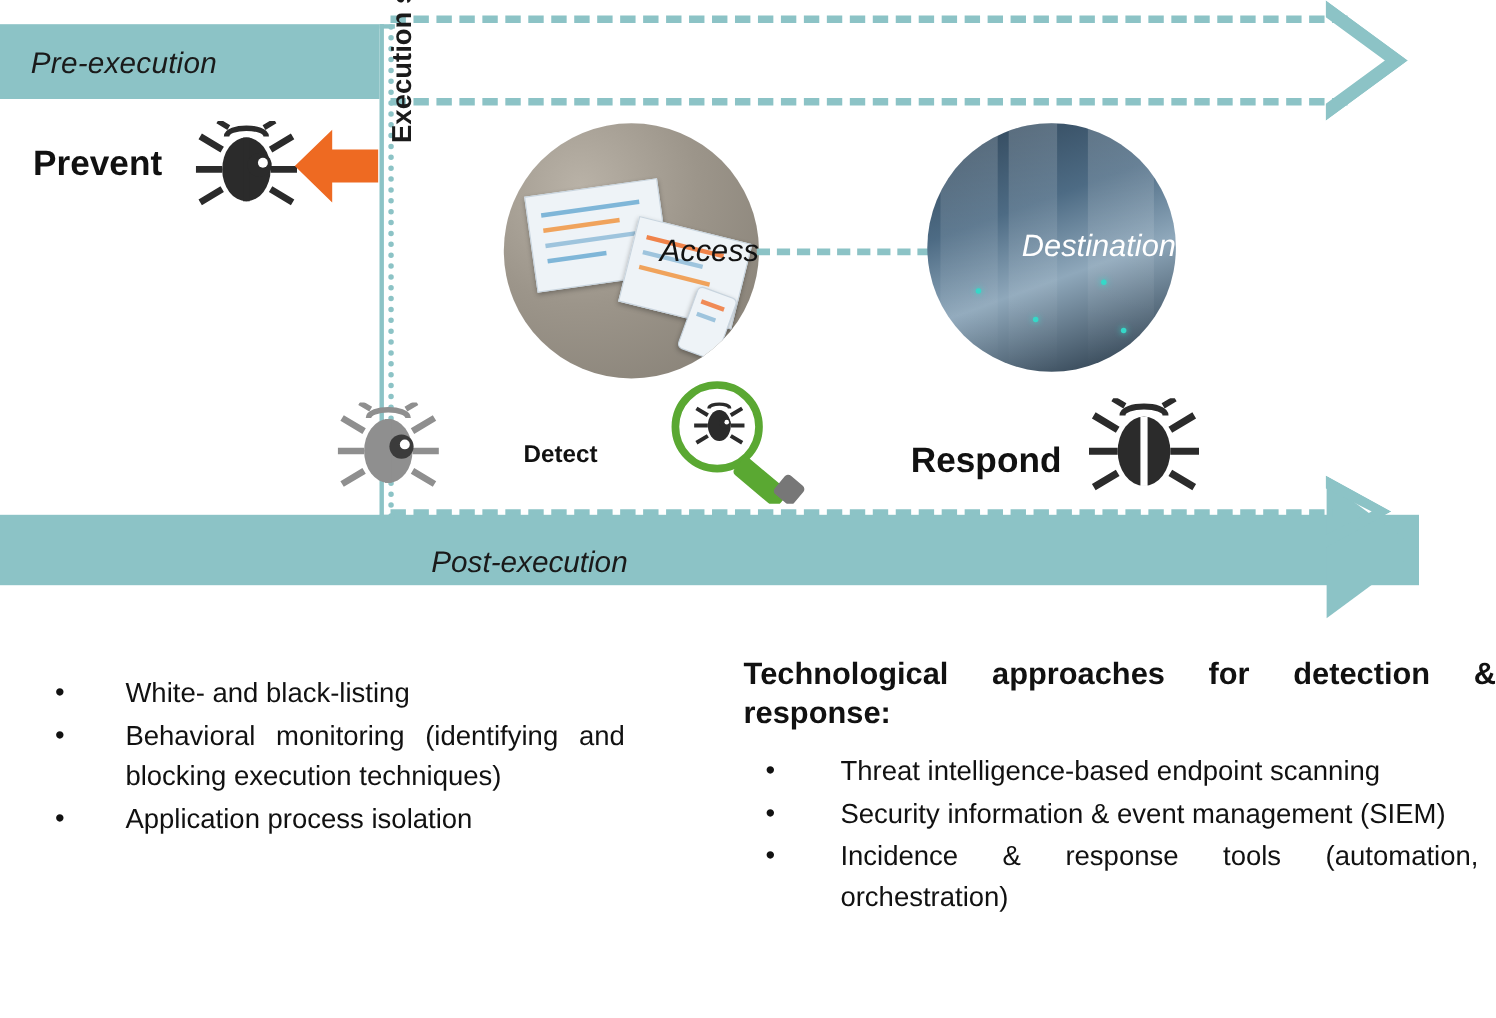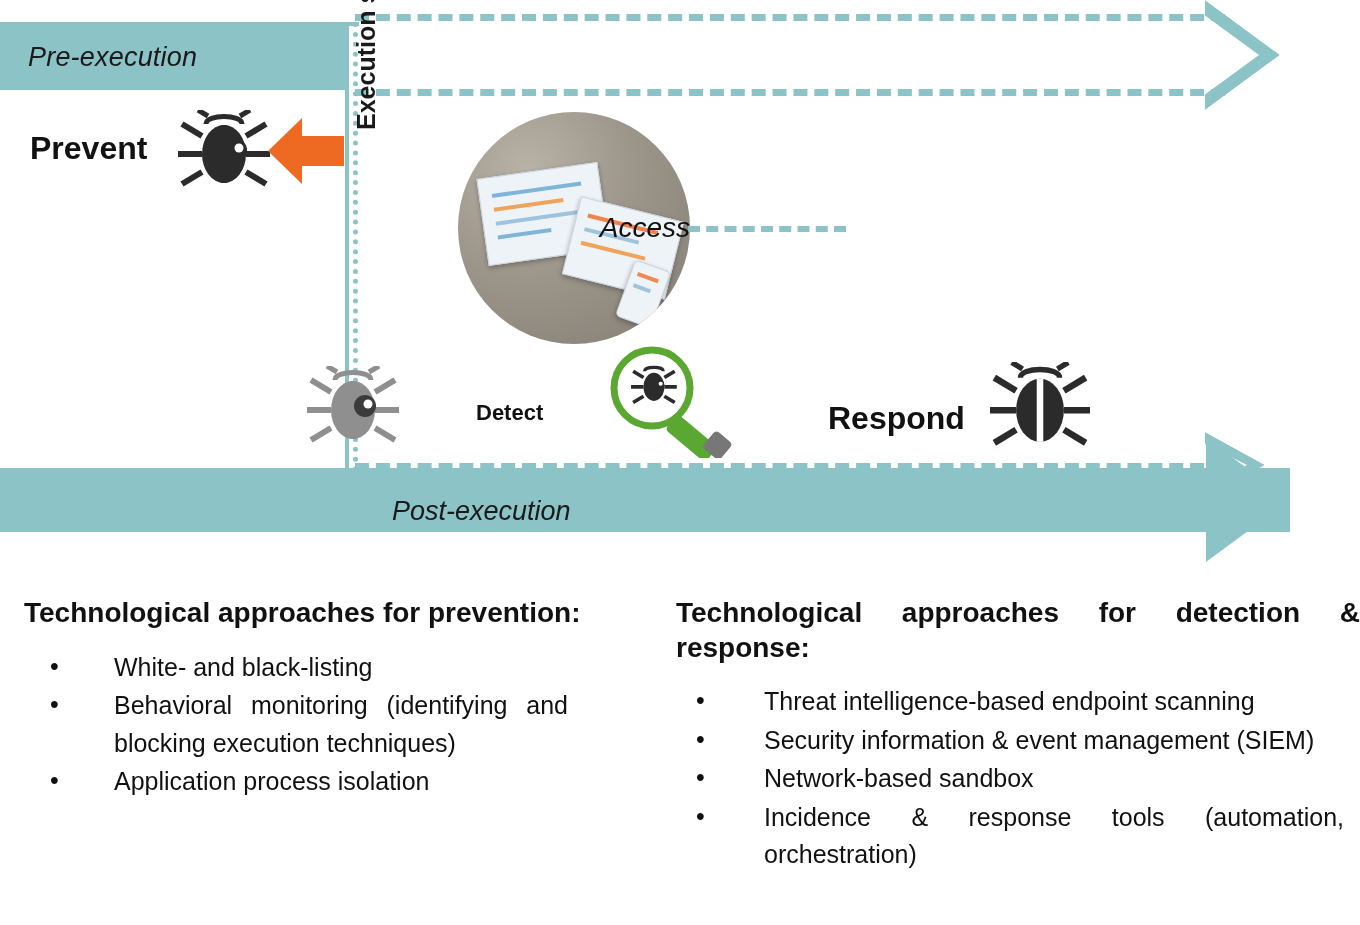--- a/index.html
+++ b/index.html
@@ -355,20 +355,30 @@
     </div>
     <div class="doc" style="left:166px; top:152px; width:36px; height:58px; border-radius:5px; transform:rotate(20deg);">
       <div class="doc-lines" style="left:6px; top:10px; width:22px; background:#f08a55;"></div>
       <div class="doc-lines" style="left:6px; top:22px; width:18px;"></div>
     </div>
     <div class="circle-caption" id="caption-access">Access</div>
   </div>
 
   <div class="dash-connector"></div>
 
+  <div class="circle-photo" id="circle-dest">
+    <div class="srv-rack" style="left:12px; top:0; width:52px; height:226px;"></div>
+    <div class="srv-rack" style="left:74px; top:0; width:44px; height:226px;"></div>
+    <div class="srv-rack" style="left:146px; top:0; width:60px; height:226px;"></div>
+    <div class="srv-light" style="left:44px; top:150px;"></div>
+    <div class="srv-light" style="left:96px; top:176px;"></div>
+    <div class="srv-light" style="left:158px; top:142px;"></div>
+    <div class="srv-light" style="left:176px; top:186px;"></div>
+    <div class="circle-caption" id="caption-dest">Destination</div>
+  </div>
 
   <div class="lbl-detect">Detect</div>
   <div class="magnifier">
     <svg width="150" height="114" viewBox="0 0 150 114">
       <circle cx="48" cy="44" r="38" fill="#ffffff" stroke="#5aa832" stroke-width="7"></circle>
       <g fill="#2b2b2b" transform="translate(26,20) scale(0.52)">
         <path d="M28 14 C28 4, 64 4, 64 14" stroke="#2b2b2b" stroke-width="6" fill="none"></path>
         <ellipse cx="46" cy="44" rx="20" ry="27"></ellipse>
         <path d="M26 26 L6 14 M26 44 L2 44 M26 62 L6 74" stroke="#2b2b2b" stroke-width="7" fill="none"></path>
         <path d="M66 26 L86 14 M66 44 L90 44 M66 62 L86 74" stroke="#2b2b2b" stroke-width="7" fill="none"></path>
@@ -392,31 +402,29 @@
         <path d="M68 26 L88 14 M68 44 L92 44 M68 62 L88 74" stroke="#2b2b2b" stroke-width="6" fill="none"></path>
       </g>
     </svg>
   </div>
 
 </div>
 
 <div id="text-area">
 
   <div class="col" id="col-left">
-    <div class="col-title">Technological approaches for prevention:</div>
     <ul class="bullets">
       <li>White- and black-listing</li>
       <li>Behavioral monitoring (identifying and blocking execution techniques)</li>
       <li>Application process isolation</li>
     </ul>
   </div>
 
   <div class="col" id="col-right">
     <div class="col-title">Technological approaches for detection &amp; response:</div>
     <ul class="bullets">
       <li>Threat intelligence-based endpoint scanning</li>
       <li>Security information &amp; event management (SIEM)</li>
-      <li>Network-based sandbox</li>
       <li>Incidence &amp; response tools (automation, orchestration)</li>
     </ul>
   </div>
 
 </div>
 
 </body></html>

